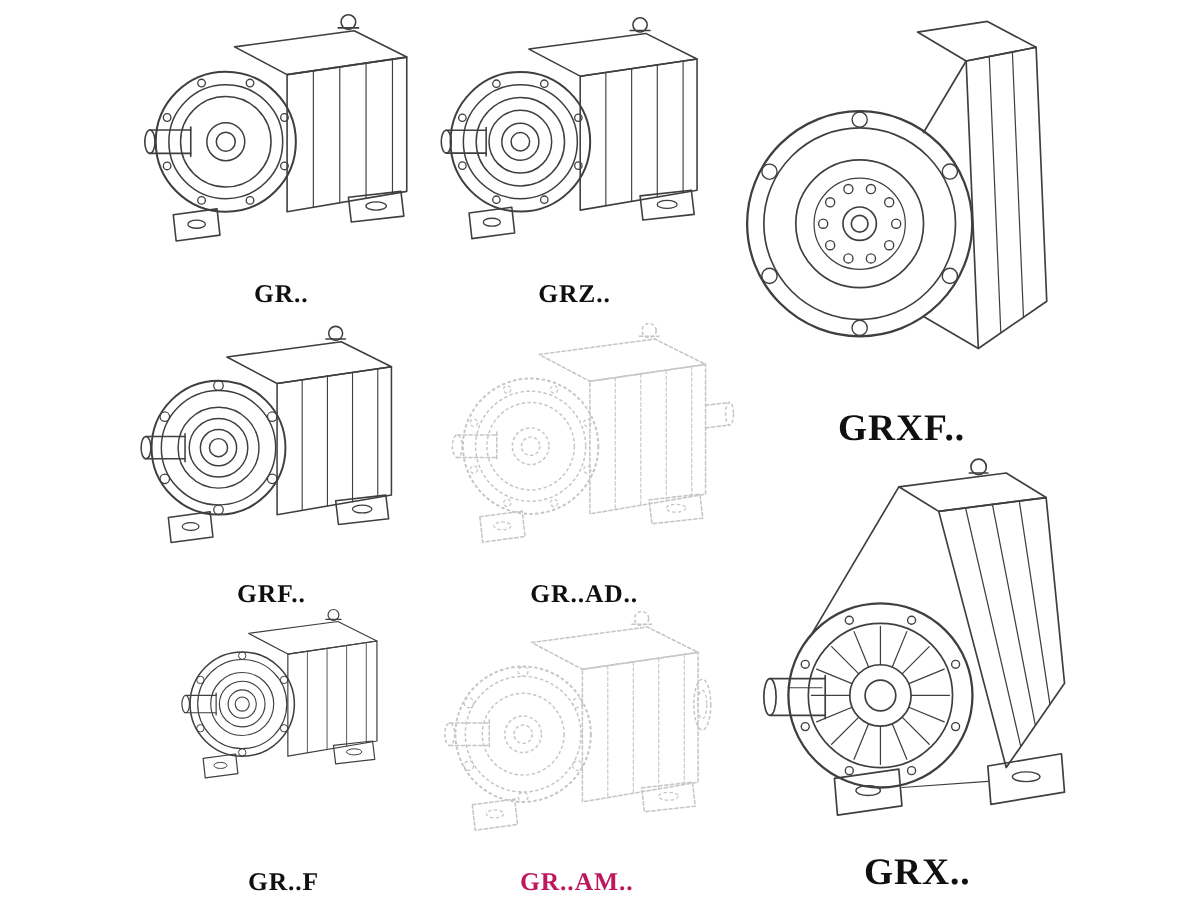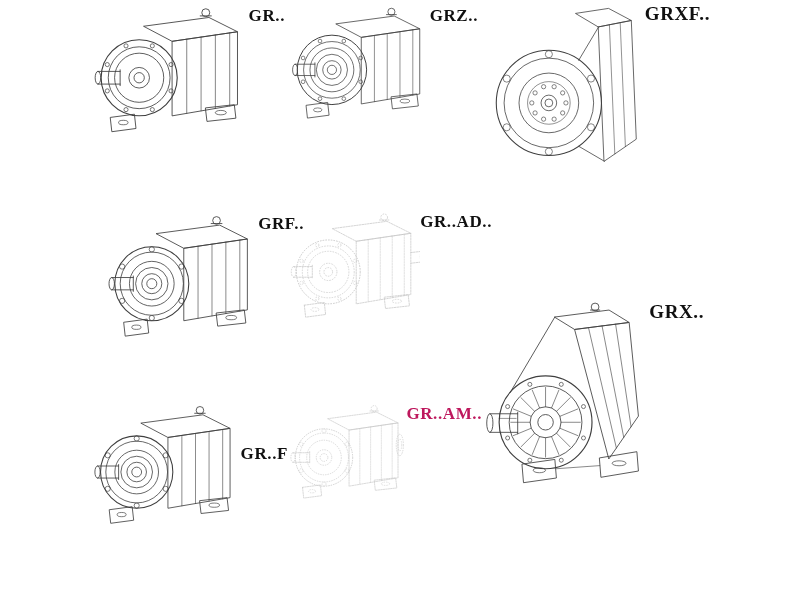--- a/index.html
+++ b/index.html
@@ -1,23 +1,23 @@
 <!DOCTYPE html>
 <html><head>
 <meta charset="utf-8">
 <style>
   *{margin:0;padding:0;box-sizing:border-box}
   html,body{width:800px;height:600px}
   body{background:#ffffff;font-family:"Liberation Serif",serif;overflow:hidden}
   .page{position:relative;width:800px;height:600px;background:#ffffff}
-  .cell{position:absolute;display:flex;flex-direction:row;align-items:flex-start}
+  .cell{position:absolute;display:flex;flex-direction:column;align-items:center}
   .art{flex:1 1 auto;width:100%;min-height:0}
   .art svg{width:100%;height:100%;display:block}
   .cap{height:24px;line-height:24px;font-weight:bold;font-size:17px;letter-spacing:.6px;text-align:center;white-space:nowrap}
-  .cap.big{font-size:19px}
+  .cap.big{font-size:25px}
 </style>
 </head>
 <body>
 
 <div class="page">
 
   <figure class="cell" style="left:90px;top:4px;width:195px;height:204px">
     <div class="art">
         <svg viewBox="0 0 200 185" preserveAspectRatio="xMidYMid meet" aria-hidden="true">
           <circle cx="146" cy="11" r="5" fill="none" stroke="#3f3f3f" stroke-width="1.1"></circle>
@@ -121,21 +121,21 @@
           <path d="M 150,35 L 196,26 L 203,193 L 158,224 Z" fill="none" stroke="#3f3f3f" stroke-width="1.1" stroke-linejoin="round" stroke-linecap="round"></path>
           <path d="M 165.2,32.0 L 172.8,213.8" fill="none" stroke="#3f3f3f" stroke-width="0.8" stroke-linejoin="round" stroke-linecap="round"></path>
           <path d="M 180.4,29.1 L 187.7,203.5" fill="none" stroke="#3f3f3f" stroke-width="0.8" stroke-linejoin="round" stroke-linecap="round"></path>
           <path d="M 122,82 L 150,35" fill="none" stroke="#3f3f3f" stroke-width="1.1" stroke-linejoin="round" stroke-linecap="round"></path>
           <path d="M 122,203 L 158,224" fill="none" stroke="#3f3f3f" stroke-width="1.1" stroke-linejoin="round" stroke-linecap="round"></path>
         </svg>
       </div>
     <figcaption class="cap big" style="color: rgb(16, 16, 16);">GRXF..</figcaption>
   </figure>
 
-  <figure class="cell" style="left:104px;top:212px;width:200px;height:196px">
+  <figure class="cell" style="left:81px;top:212px;width:200px;height:196px">
     <div class="art">
         <svg viewBox="0 0 200 185" preserveAspectRatio="xMidYMid meet" aria-hidden="true">
           <circle cx="146" cy="11" r="5" fill="none" stroke="#3f3f3f" stroke-width="1.1"></circle>
           <path d="M 139,15 L 153,15" fill="none" stroke="#3f3f3f" stroke-width="1.1" stroke-linejoin="round" stroke-linecap="round"></path>
           <path d="M 68,28 L 150,17 L 186,35 L 104,47 Z" fill="none" stroke="#3f3f3f" stroke-width="1.1" stroke-linejoin="round" stroke-linecap="round"></path>
           <path d="M 104,47 L 186,35 L 186,127 L 104,141 Z" fill="none" stroke="#3f3f3f" stroke-width="1.1" stroke-linejoin="round" stroke-linecap="round"></path>
           <path d="M 122.0,44.4 L 122.0,137.9" fill="none" stroke="#3f3f3f" stroke-width="0.8" stroke-linejoin="round" stroke-linecap="round"></path>
           <path d="M 140.1,41.7 L 140.1,134.8" fill="none" stroke="#3f3f3f" stroke-width="0.8" stroke-linejoin="round" stroke-linecap="round"></path>
           <path d="M 158.1,39.1 L 158.1,131.8" fill="none" stroke="#3f3f3f" stroke-width="0.8" stroke-linejoin="round" stroke-linecap="round"></path>
           <path d="M 176.2,36.4 L 176.2,128.7" fill="none" stroke="#3f3f3f" stroke-width="0.8" stroke-linejoin="round" stroke-linecap="round"></path>
@@ -270,21 +270,21 @@
           <ellipse cx="42" cy="149.5" rx="6" ry="2.8" fill="none" stroke="#c6c6c6" stroke-width="0.9" stroke-dasharray="2.4 1.7"></ellipse>
           <path d="M 146,131 L 182,127 L 184,144 L 148,148 Z" fill="none" stroke="#c6c6c6" stroke-width="1.1" stroke-linejoin="round" stroke-linecap="round" stroke-dasharray="2.4 1.7"></path>
           <ellipse cx="165" cy="137" rx="7" ry="2.8" fill="none" stroke="#c6c6c6" stroke-width="0.9" stroke-dasharray="2.4 1.7"></ellipse>
           <ellipse cx="189" cy="72" rx="6" ry="18" fill="none" stroke="#c6c6c6" stroke-width="1.1" stroke-dasharray="2.4 1.7"></ellipse>
           <ellipse cx="189" cy="72" rx="3.2" ry="10" fill="none" stroke="#c6c6c6" stroke-width="0.9" stroke-dasharray="2.4 1.7"></ellipse>
         </svg>
       </div>
     <figcaption class="cap" style="color: #be185d;">GR..AM..</figcaption>
   </figure>
 
-  <figure class="cell" style="left:479px;top:300px;width:225px;height:294px">
+  <figure class="cell" style="left:499px;top:300px;width:225px;height:294px">
     <div class="art">
         <svg viewBox="0 0 220 260" preserveAspectRatio="xMidYMid meet" aria-hidden="true">
           <circle cx="150" cy="9" r="5" fill="none" stroke="#3f3f3f" stroke-width="1.1"></circle>
           <path d="M 144,13 L 156,13" fill="none" stroke="#3f3f3f" stroke-width="1.1" stroke-linejoin="round" stroke-linecap="round"></path>
           <path d="M 98,22 L 168,13 L 194,29 L 124,38 Z" fill="none" stroke="#3f3f3f" stroke-width="1.1" stroke-linejoin="round" stroke-linecap="round"></path>
           <path d="M 124,38 L 194,29 L 206,150 L 168,205 Z" fill="none" stroke="#3f3f3f" stroke-width="1.1" stroke-linejoin="round" stroke-linecap="round"></path>
           <path d="M 141.5,35.8 L 177.5,191.3" fill="none" stroke="#3f3f3f" stroke-width="0.8" stroke-linejoin="round" stroke-linecap="round"></path>
           <path d="M 159.0,33.5 L 187.0,177.5" fill="none" stroke="#3f3f3f" stroke-width="0.8" stroke-linejoin="round" stroke-linecap="round"></path>
           <path d="M 176.5,31.3 L 196.5,163.8" fill="none" stroke="#3f3f3f" stroke-width="0.8" stroke-linejoin="round" stroke-linecap="round"></path>
           <path d="M 98,22 L 40,120" fill="none" stroke="#3f3f3f" stroke-width="1.1" stroke-linejoin="round" stroke-linecap="round"></path>

